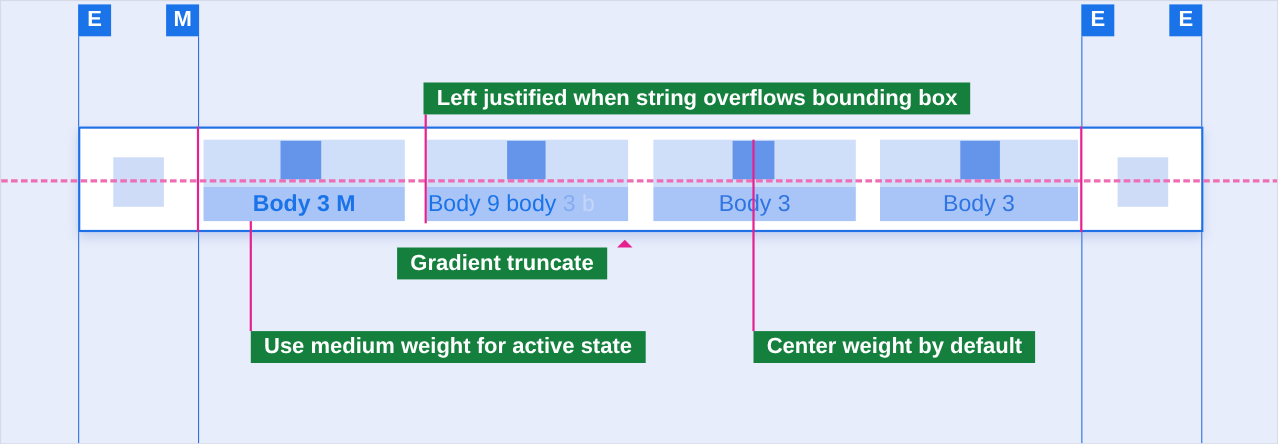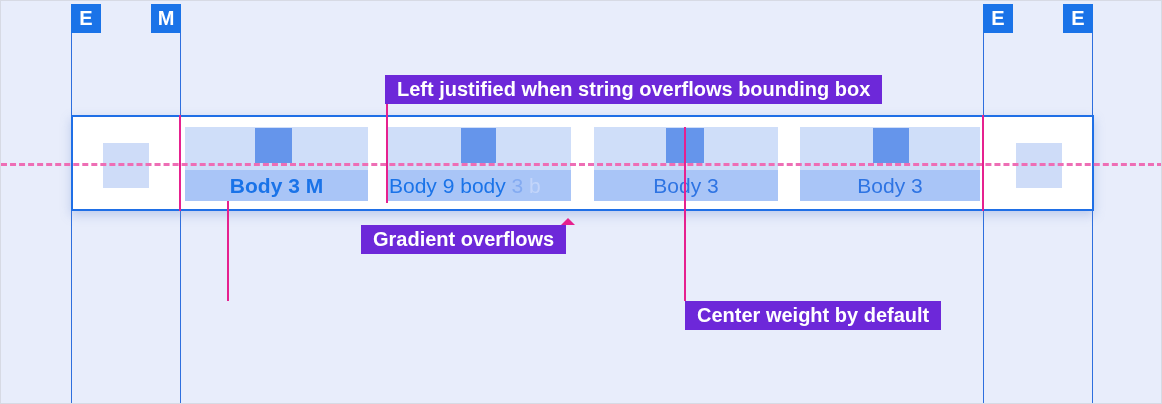--- a/index.html
+++ b/index.html
@@ -101,21 +101,21 @@
     width: 2px;
     background: #e6218f;
   }
 
   
   .note {
     position: absolute;
     height: 29px;
     line-height: 29px;
     padding: 0 12px;
-    background: #6d28d9;
+    background: #15803d;
     color: #ffffff;
     font-size: 20px;
     font-weight: bold;
     white-space: nowrap;
   }
   .pointer-up {
     position: absolute;
     width: 0; height: 0;
     border-left: 7px solid transparent;
     border-right: 7px solid transparent;
@@ -170,18 +170,19 @@
 
   <div class="redline" style="left:178px;top:114px;height:96px"></div>
   <div class="redline" style="left:981px;top:114px;height:96px"></div>
   <div class="redline" style="left:385px;top:103px;height:99px"></div>
   <div class="redline" style="left:226px;top:200px;height:100px"></div>
   <div class="redline" style="left:683px;top:126px;height:174px"></div>
 
   <div class="note" style="left:384px;top:74px">Left justified when string overflows bounding box</div>
 
   <div class="pointer-up" style="left:560px;top:217px"></div>
-  <div class="note" style="left:360px;top:224px">Gradient overflows</div>
+  <div class="note" style="left:360px;top:224px">Gradient truncate</div>
 
+  <div class="note" style="left:227px;top:300px">Use medium weight for active state</div>
 
   <div class="note" style="left:684px;top:300px">Center weight by default</div>
 
 </div>
 
 </body></html>

